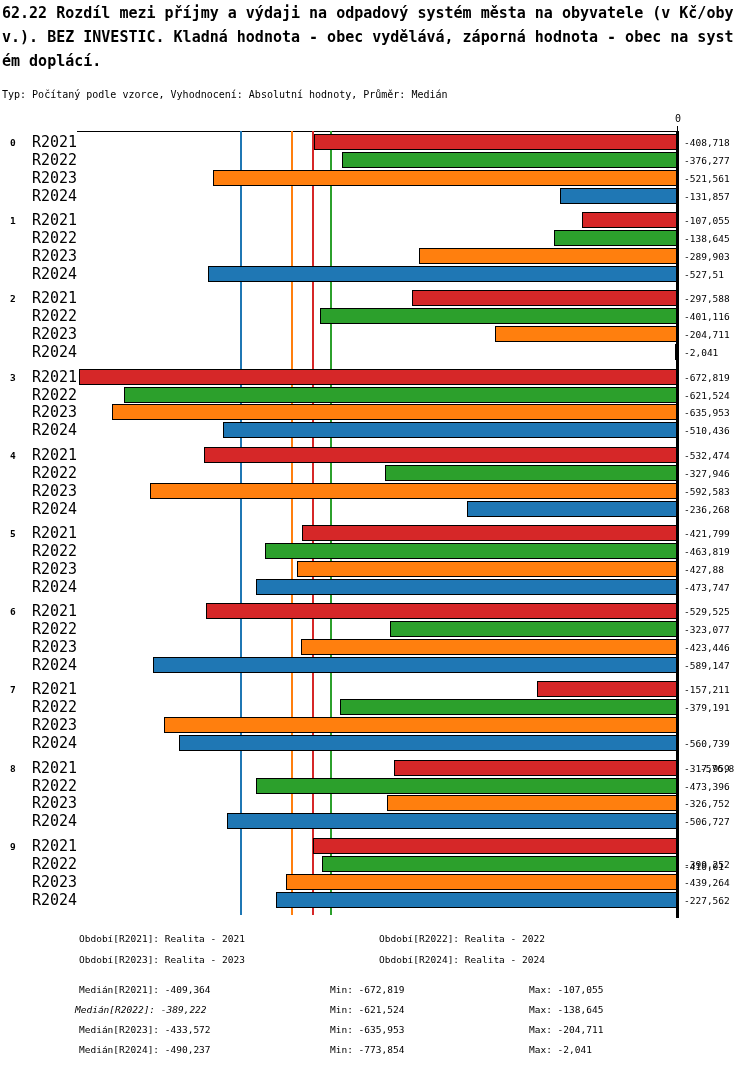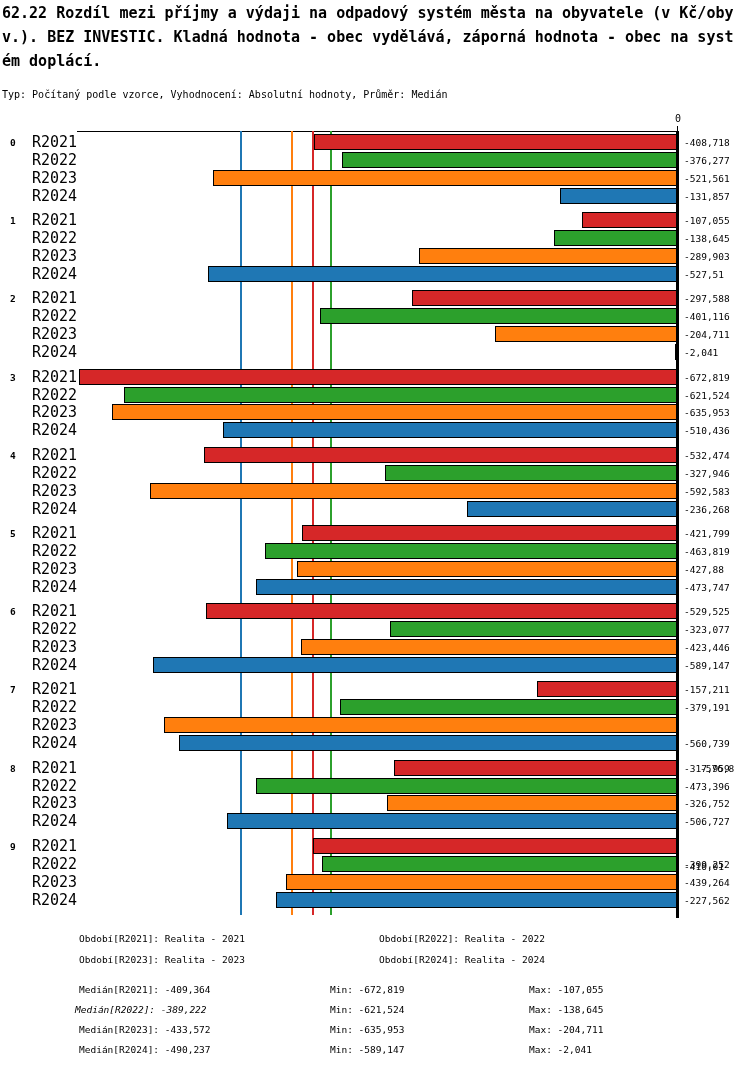--- a/index.html
+++ b/index.html
@@ -190,17 +190,17 @@
       <div class="f-item" style="left: 79px; top: 984px;">Medián[R2021]: -409,364</div>
       <div class="f-item" style="left: 330px; top: 984px;">Min: -672,819</div>
       <div class="f-item" style="left: 529px; top: 984px;">Max: -107,055</div>
       <div class="f-item" style="left: 75px; top: 1004px; font-style: italic;">Medián[R2022]: -389,222</div>
       <div class="f-item" style="left: 330px; top: 1004px;">Min: -621,524</div>
       <div class="f-item" style="left: 529px; top: 1004px;">Max: -138,645</div>
       <div class="f-item" style="left: 79px; top: 1024px;">Medián[R2023]: -433,572</div>
       <div class="f-item" style="left: 330px; top: 1024px;">Min: -635,953</div>
       <div class="f-item" style="left: 529px; top: 1024px;">Max: -204,711</div>
       <div class="f-item" style="left: 79px; top: 1044px;">Medián[R2024]: -490,237</div>
-      <div class="f-item" style="left: 330px; top: 1044px;">Min: -589,147</div>
+      <div class="f-item" style="left: 330px; top: 1044px;">Min: -773,854</div>
       <div class="f-item" style="left: 529px; top: 1044px;">Max: -2,041</div>
     </div>
 
 </div>
 
 </body></html>

